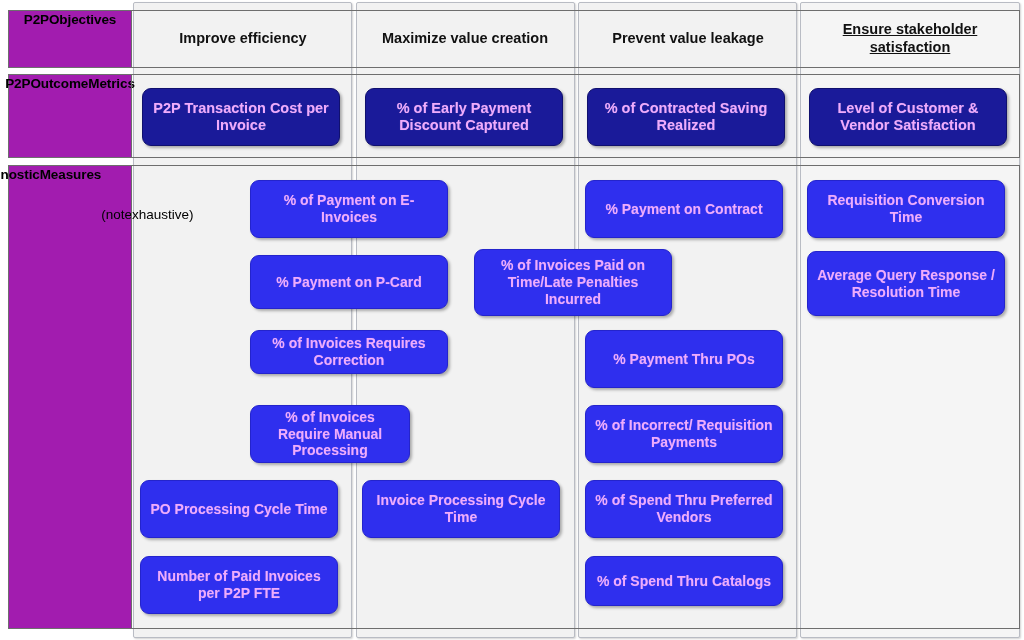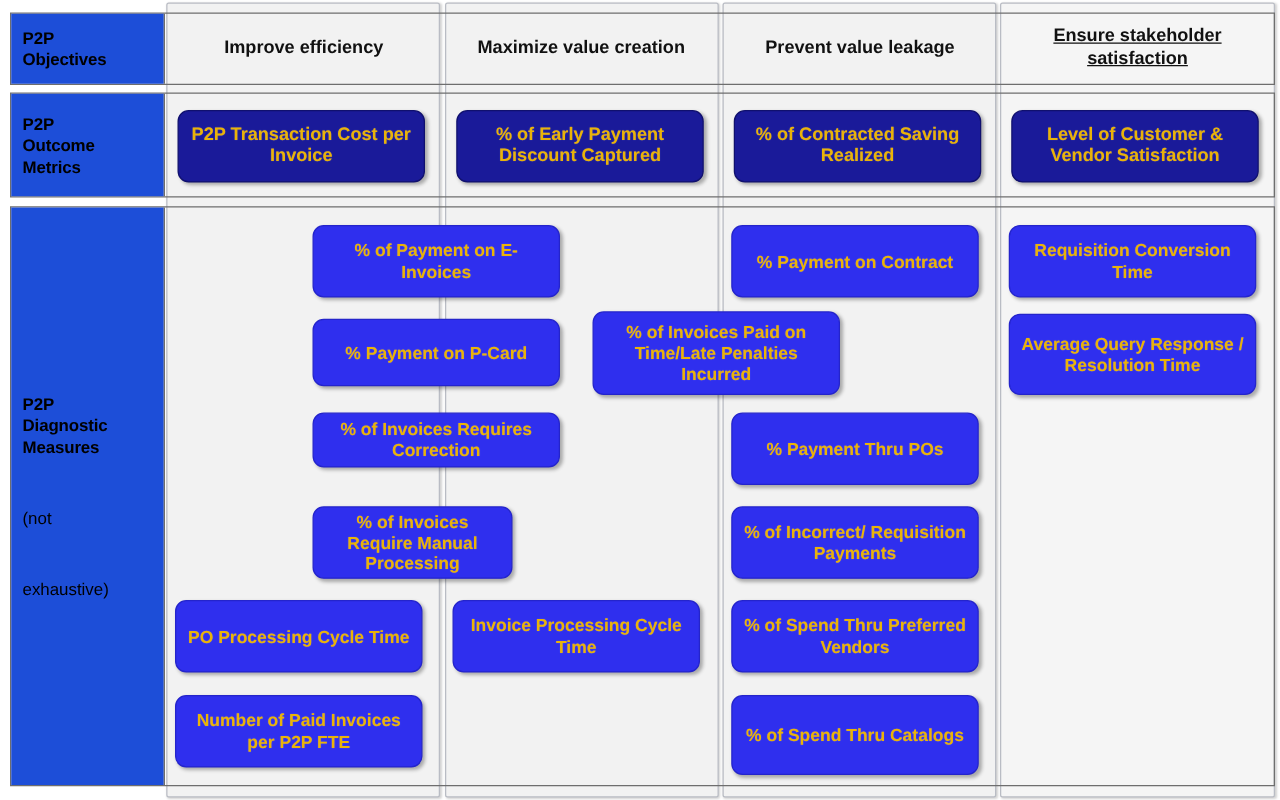--- a/index.html
+++ b/index.html
@@ -47,24 +47,24 @@
   }
   .row-frame.objectives { left: 8px;  top: 10px;  width: 1012px; height: 58px; }
   .row-frame.outcome    { left: 8px;  top: 74px;  width: 1012px; height: 84px; }
   .row-frame.diagnostic { left: 8px;  top: 165px; width: 1012px; height: 464px; }
 
   
   .label-cell {
     position: absolute;
     left: 9px;
     width: 122px;
-    background: #1d4ed8;
+    background: #a21caf;
     box-sizing: border-box;
     display: flex;
-    flex-direction: column;
+    flex-direction: row;
     justify-content: center;
     padding: 0 9px;
   }
   .label-cell.objectives { top: 11px;  height: 56px; }
   .label-cell.outcome    { top: 75px;  height: 82px; }
   .label-cell.diagnostic { top: 166px; height: 462px; }
 
   .row-label {
     font-size: 13.5px;
     font-weight: bold;
@@ -110,21 +110,21 @@
 
   
   .mbox {
     position: absolute;
     box-sizing: border-box;
     border-radius: 9px;
     display: flex;
     align-items: center;
     justify-content: center;
     text-align: center;
-    color: #eab308;
+    color: #f0abfc;
     font-weight: bold;
     line-height: 1.2;
     padding: 16px 7px;
     box-shadow: 2px 2px 3px rgba(0,0,0,0.30);
     text-shadow: 0 0 1px rgba(255,255,255,0.25);
   }
   .mbox.outcome {
     background: #1a1a99;
     border: 1px solid #10106e;
     font-size: 14.5px;
@@ -191,18 +191,18 @@
   <div class="mbox diag" style="left:140px; top:556px; width:198px; height:58px;">Number of Paid Invoices per P2P FTE</div>
 
   <div class="mbox diag" style="left:474px; top:249px; width:198px; height:67px;">% of Invoices Paid on Time/Late Penalties Incurred</div>
 
   <div class="mbox diag" style="left:362px; top:480px; width:198px; height:58px;">Invoice Processing Cycle Time</div>
 
   <div class="mbox diag" style="left:585px; top:180px; width:198px; height:58px;">% Payment on Contract</div>
   <div class="mbox diag" style="left:585px; top:330px; width:198px; height:58px;">% Payment Thru POs</div>
   <div class="mbox diag" style="left:585px; top:405px; width:198px; height:58px;">% of Incorrect/ Requisition  Payments</div>
   <div class="mbox diag" style="left:585px; top:480px; width:198px; height:58px;">% of Spend Thru Preferred Vendors</div>
-  <div class="mbox diag" style="left:585px; top:556px; width:198px; height:64px;">% of Spend Thru Catalogs</div>
+  <div class="mbox diag" style="left:585px; top:556px; width:198px; height:50px;">% of Spend Thru Catalogs</div>
 
   <div class="mbox diag" style="left:807px; top:180px; width:198px; height:58px;">Requisition Conversion Time</div>
   <div class="mbox diag" style="left:807px; top:251px; width:198px; height:65px;">Average Query Response / Resolution Time</div>
 
 </div>
 
 </body></html>

